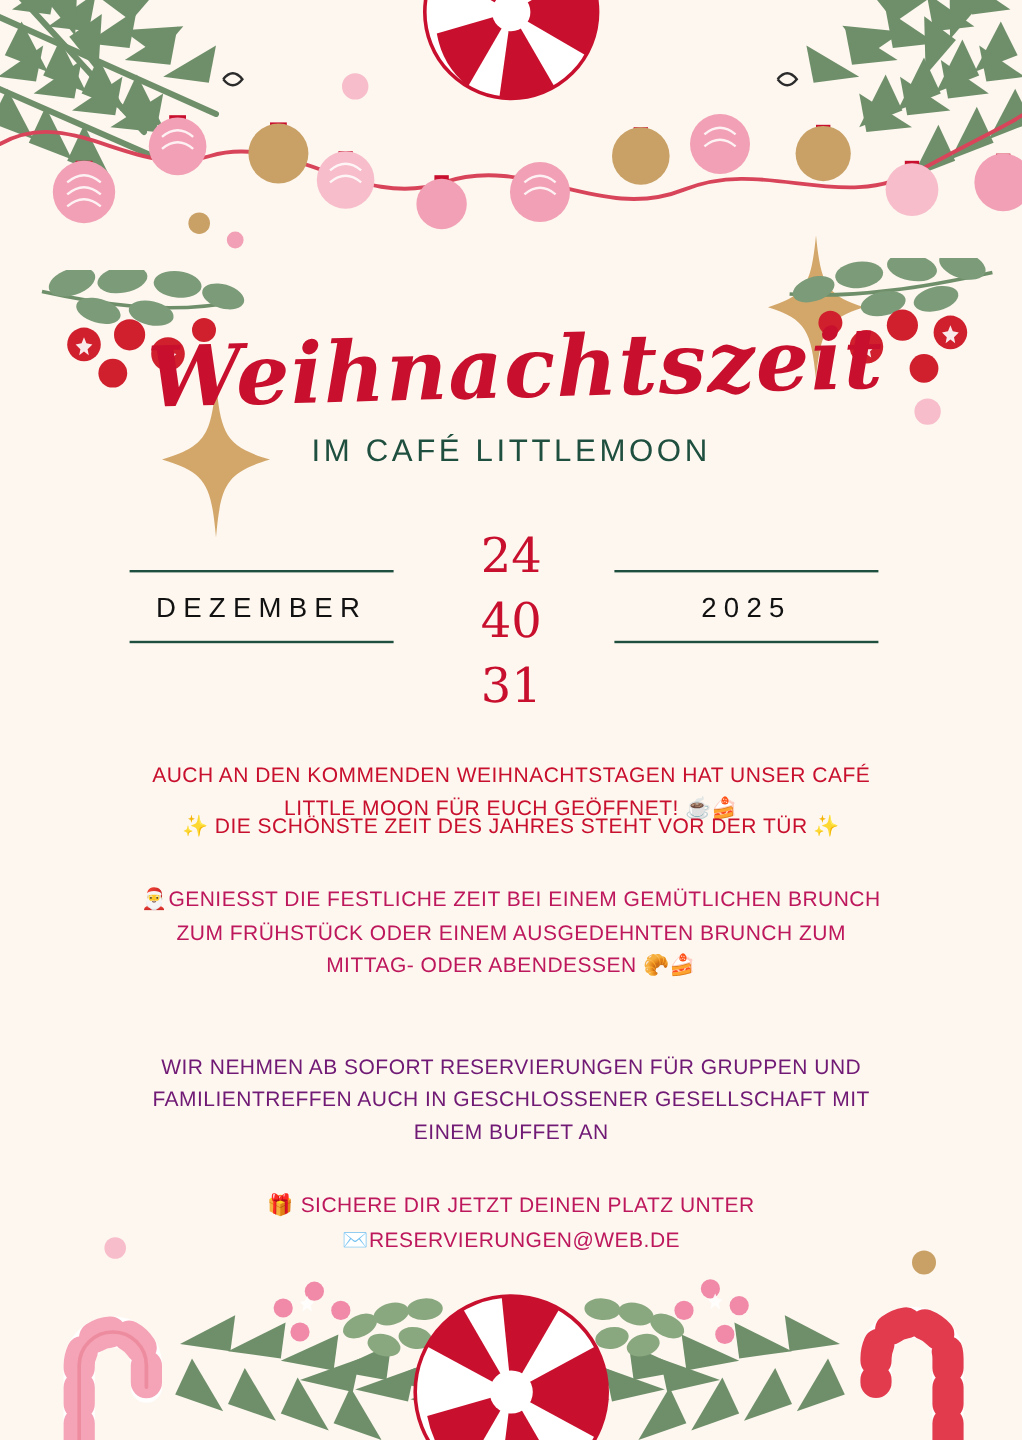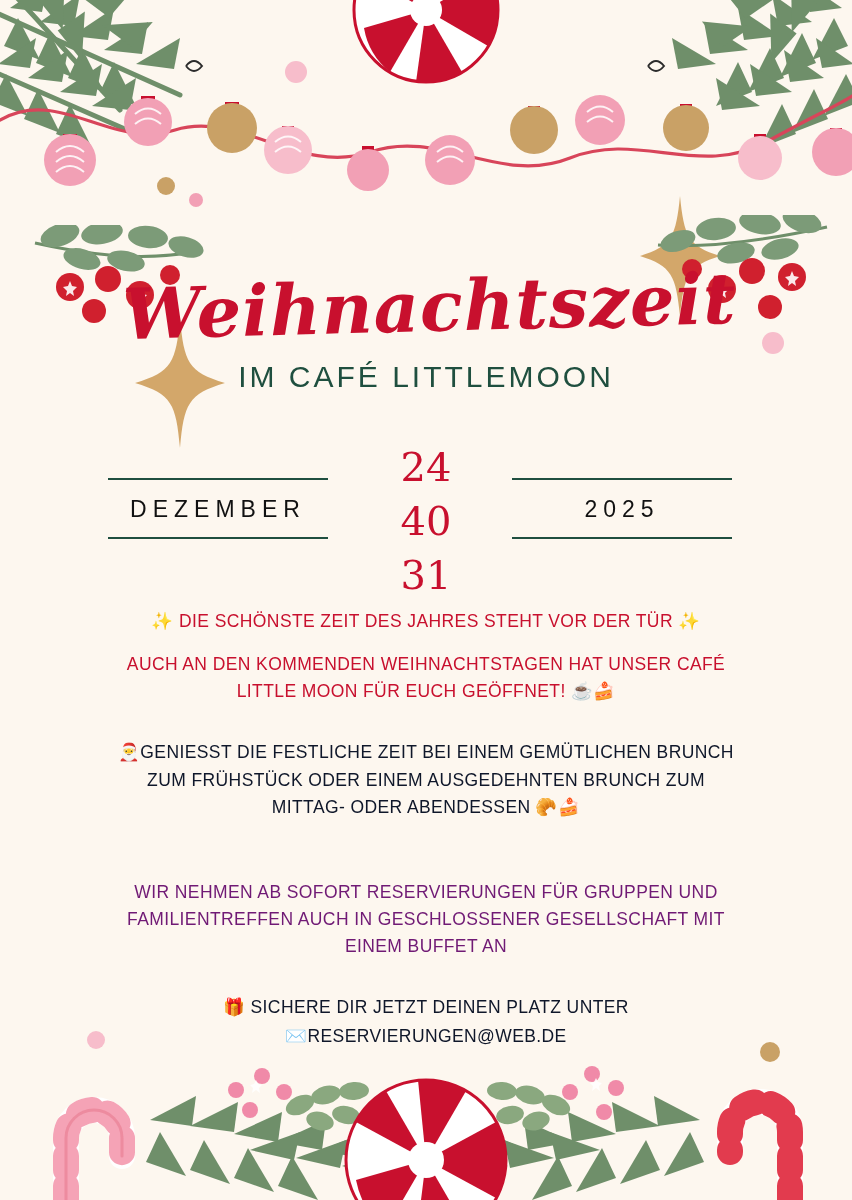--- a/index.html
+++ b/index.html
@@ -47,21 +47,21 @@
     font-size: 70px;
     letter-spacing: 1px;
     color: #c8102e;
     line-height: 1;
     transform: rotate(-1.5deg);
   }
 
   .subtitle {
     margin: 18px 0 0 0;
     font-family: "Liberation Sans", sans-serif;
-    font-size: 30px;
+    font-size: 26px;
     letter-spacing: 3px;
     color: #1f4f3f;
   }
 
   
   .date-block {
     position: relative;
     margin-top: 46px;
     height: 180px;
   }
@@ -96,21 +96,21 @@
     font-family: "DejaVu Serif", serif;
     font-size: 40px;
     color: #c8102e;
     line-height: 1.35;
   }
 
   
   .para {
     margin: 0 auto;
     width: 620px;
-    color: #0f172a;
+    color: #be185d;
     font-family: "Liberation Sans", sans-serif;
     font-size: 17.5px;
     line-height: 1.55;
     letter-spacing: 0.4px;
   }
   .para.red { color: #c8102e; }
   .para.dark { color: #701a75; }
   .p1 { margin-top: -12px; }
   .p2 { margin-top: 16px; }
   .p3 { margin-top: 34px; }
@@ -354,22 +354,22 @@
         <div class="rule"></div>
       </div>
 
       <div class="days">
         <div class="day">24</div>
         <div class="day">40</div>
         <div class="day">31</div>
       </div>
     </div>
 
+    <p class="para red p2">AUCH AN DEN KOMMENDEN WEIHNACHTSTAGEN HAT UNSER CAFÉ LITTLE MOON FÜR EUCH GEÖFFNET! ☕🍰</p>
     <p class="para red p1">✨ DIE SCHÖNSTE ZEIT DES JAHRES STEHT VOR DER TÜR ✨</p>
-    <p class="para red p2">AUCH AN DEN KOMMENDEN WEIHNACHTSTAGEN HAT UNSER CAFÉ LITTLE MOON FÜR EUCH GEÖFFNET! ☕🍰</p>
     <p class="para p3">🎅GENIESST DIE FESTLICHE ZEIT BEI EINEM GEMÜTLICHEN BRUNCH ZUM FRÜHSTÜCK ODER EINEM AUSGEDEHNTEN BRUNCH ZUM MITTAG- ODER ABENDESSEN  🥐🍰</p>
     <p class="para dark p4">WIR NEHMEN AB SOFORT RESERVIERUNGEN FÜR GRUPPEN UND FAMILIENTREFFEN AUCH IN GESCHLOSSENER GESELLSCHAFT MIT EINEM BUFFET AN</p>
     <p class="para p5">🎁 SICHERE DIR JETZT DEINEN PLATZ UNTER</p>
     <p class="para p6">✉️RESERVIERUNGEN@WEB.DE</p>
   </div>
 
   <div class="deco bottom-deco">
     <svg viewBox="0 0 852 200" width="852" height="200" xmlns="http://www.w3.org/2000/svg">
 
       <g fill="#6f8f6a">

